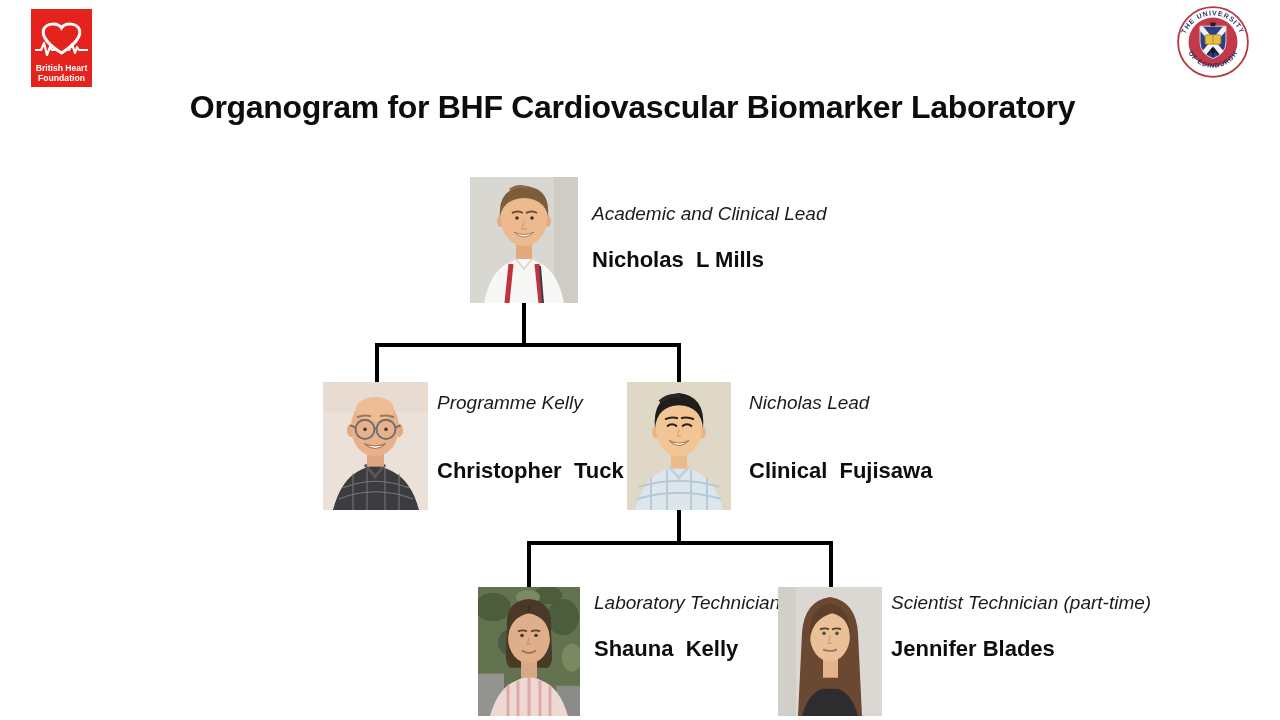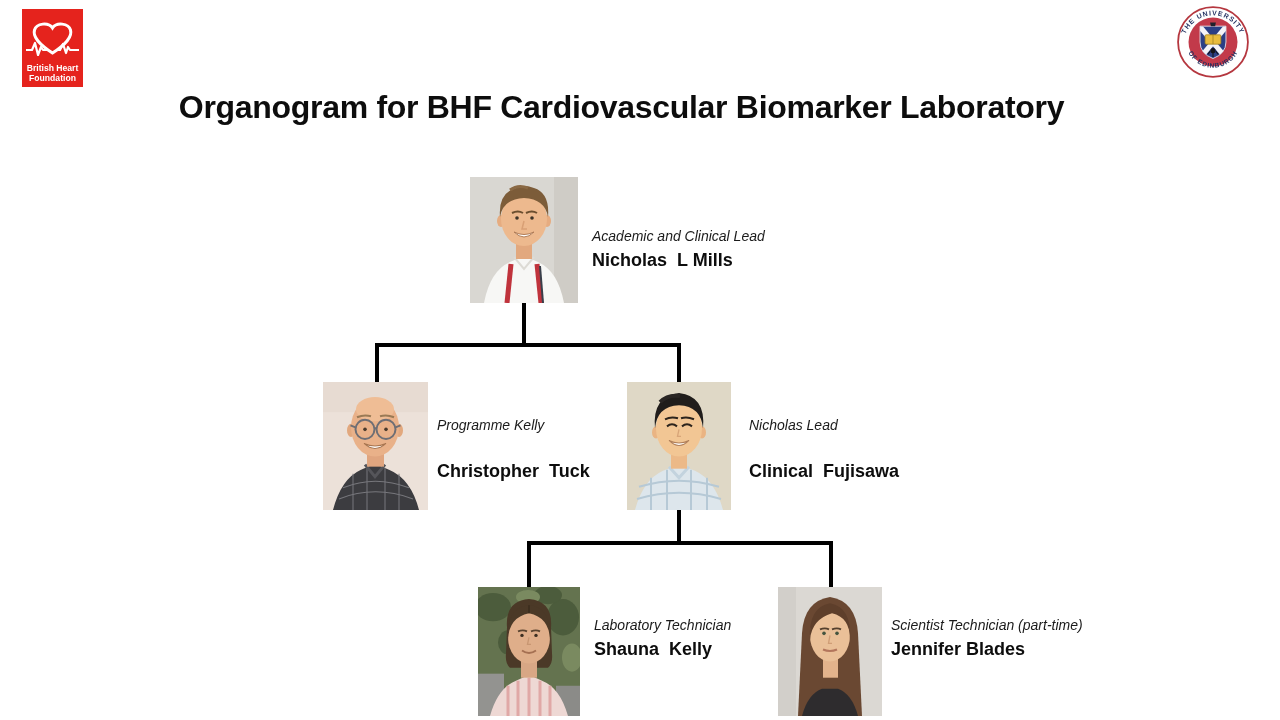--- a/index.html
+++ b/index.html
@@ -2,42 +2,42 @@
 <html><head>
 <meta charset="utf-8">
 <style>
   html,body{margin:0;padding:0;background:#fff;}
   .slide{
     position:relative;width:1280px;height:720px;background:#ffffff;overflow:hidden;
     font-family:"Liberation Sans",sans-serif;color:#111;
   }
   .title{
     position:absolute;left:0;top:89px;width:1243px;margin:0;
-    text-align:center;font-size:32px;font-weight:600;letter-spacing:-0.3px;color:#0d0d0d;
+    text-align:center;font-size:32px;font-weight:600;letter-spacing:-0.3px;color:#0d0d0d;padding-left:11px;
   }
   .logo{position:absolute;}
   .logo svg{display:block;width:100%;height:100%;}
   .photo{position:absolute;}
   .photo svg{display:block;width:100%;height:100%;}
   .line{position:absolute;background:#000;}
   .role{
-    position:absolute;font-style:italic;font-size:14px;line-height:22px;
-    color:#1b1b1b;white-space:pre;margin-top:22px;
+    position:absolute;font-style:italic;font-size:19px;line-height:22px;
+    color:#1b1b1b;white-space:pre;
   }
   .name{
-    position:absolute;font-weight:700;font-size:18px;line-height:22px;
+    position:absolute;font-weight:700;font-size:22px;line-height:22px;
     color:#0d0d0d;white-space:pre;
   }
 </style>
 </head>
 <body>
 
 <div class="slide">
 
-  <div class="logo" style="left:22px;top:9px;width:61px;height:78px">
+  <div class="logo" style="left:31px;top:9px;width:61px;height:78px">
     <svg viewBox="0 0 61 78">
       <rect width="61" height="78" fill="#e5231d"></rect>
       <path d="M30.5,44 C17,35 10.5,28 12.5,21 C14.5,14 26.5,13 30.5,19 C34.5,13 46.5,14 48.5,21 C50.5,28 44,35 30.5,44 Z" fill="none" stroke="#ffffff" stroke-width="3"></path>
       <path d="M4,41 L10,41 L13,34 L16,46 L19,38 L21,41 L26,41" fill="none" stroke="#ffffff" stroke-width="2.2" stroke-linejoin="round"></path>
       <path d="M35,41 L38,41 L41,35 L44,44 L46,38 L48,41 L57,41" fill="none" stroke="#ffffff" stroke-width="2.2" stroke-linejoin="round"></path>
       <text x="30.5" y="62" text-anchor="middle" font-size="8.6" font-weight="bold" fill="#ffffff">British Heart</text>
       <text x="30.5" y="72" text-anchor="middle" font-size="8.6" font-weight="bold" fill="#ffffff">Foundation</text>
     </svg>
   </div>
 

